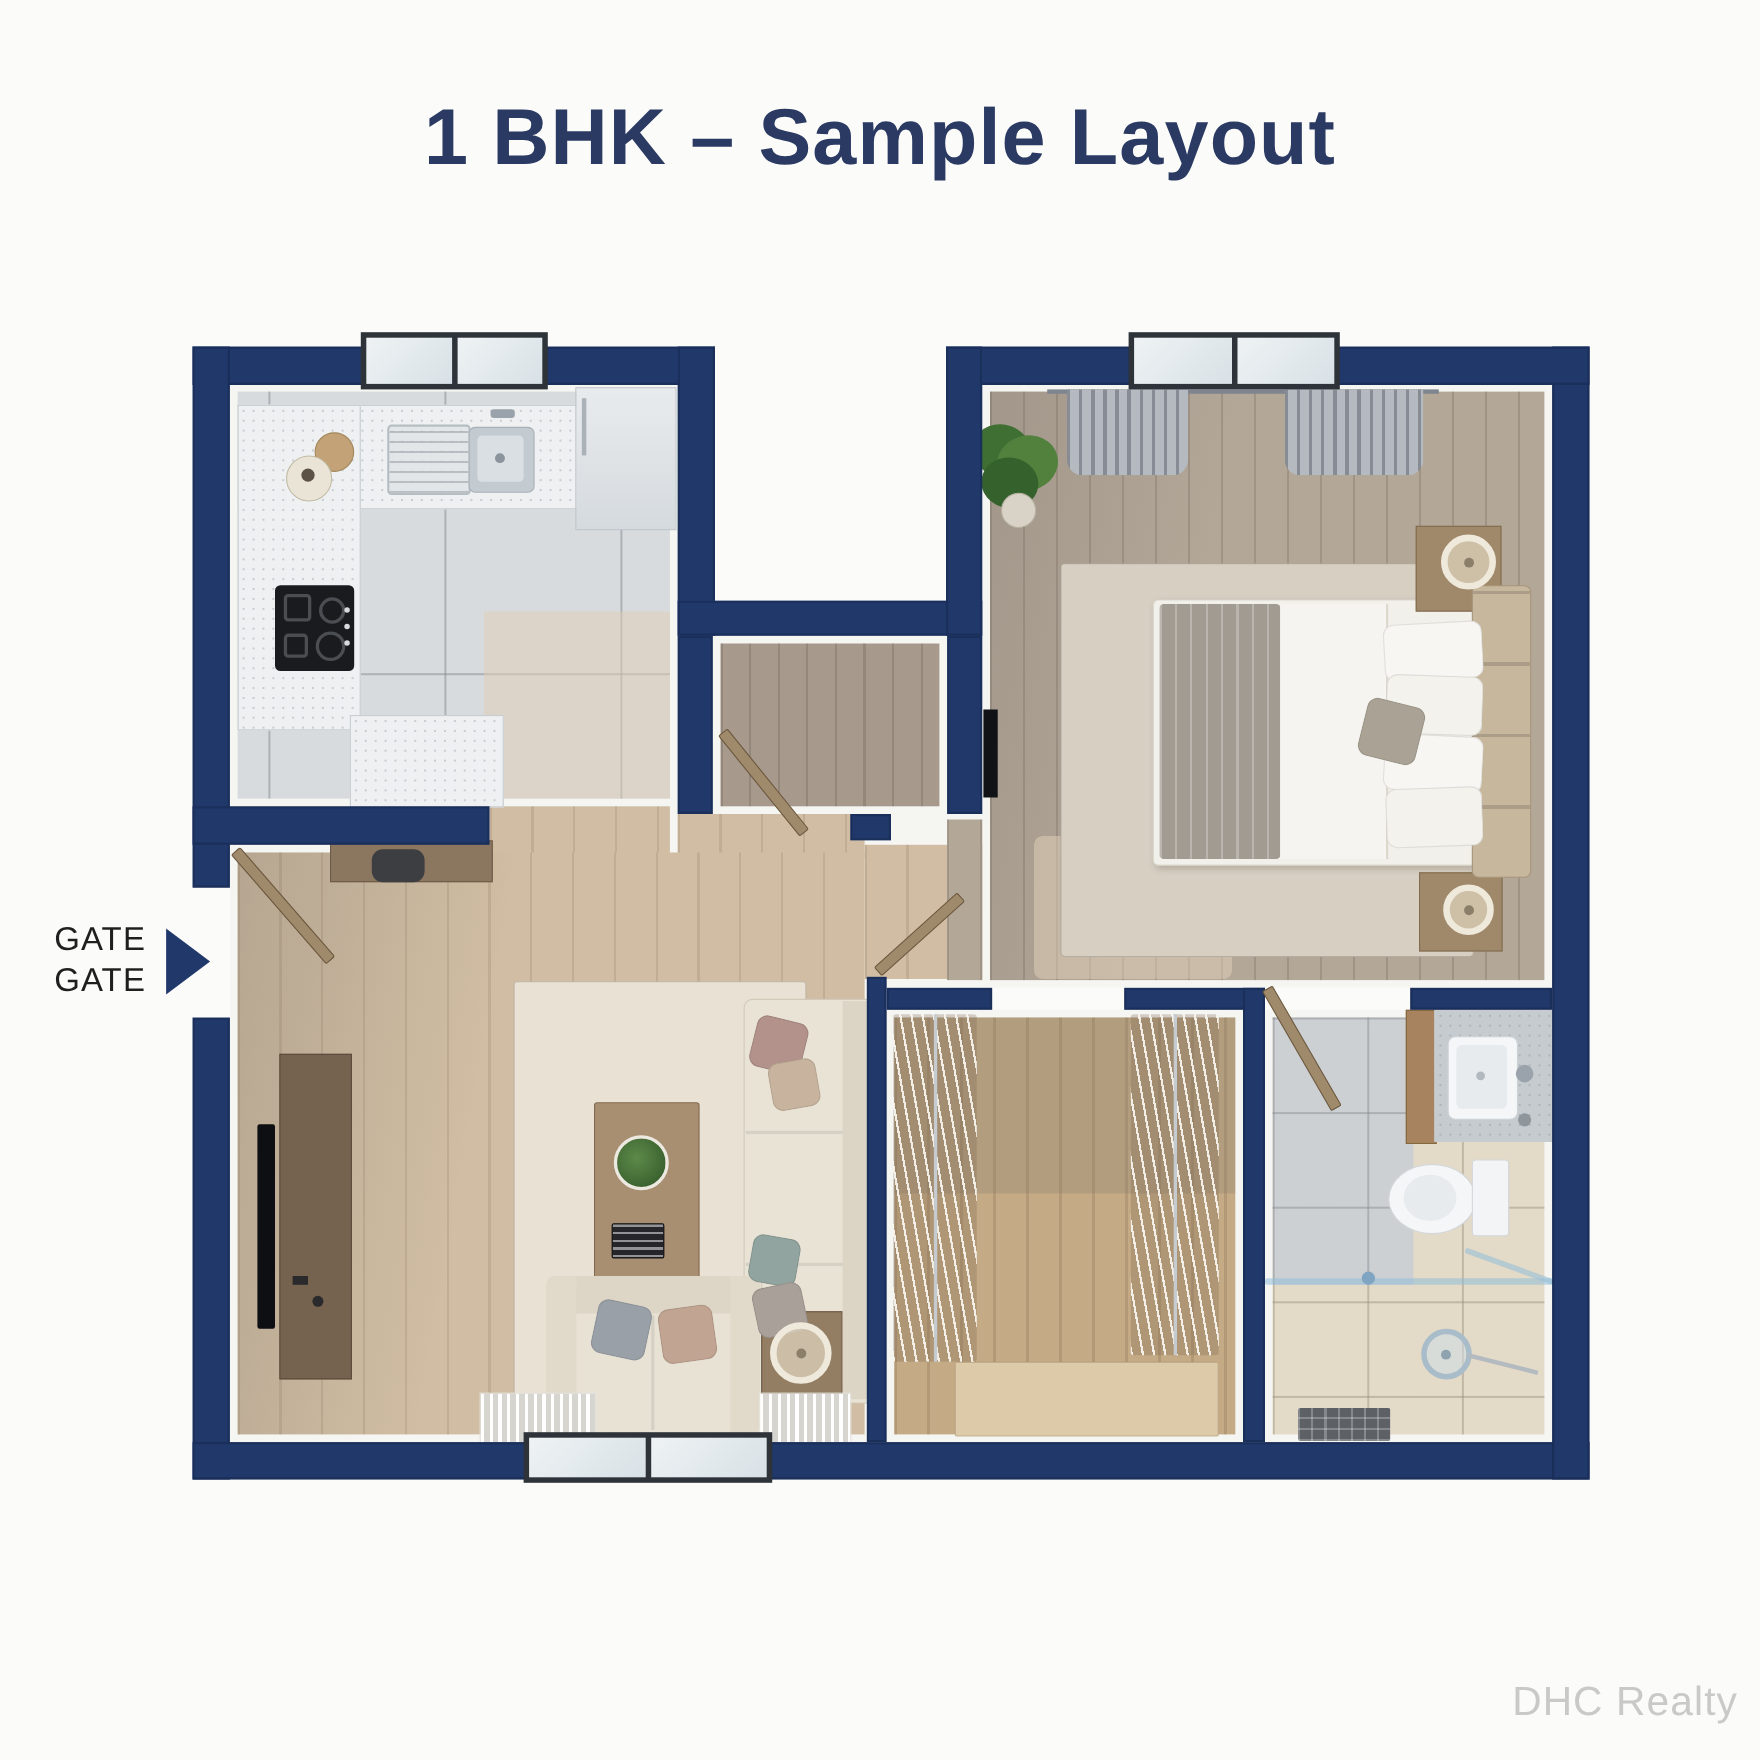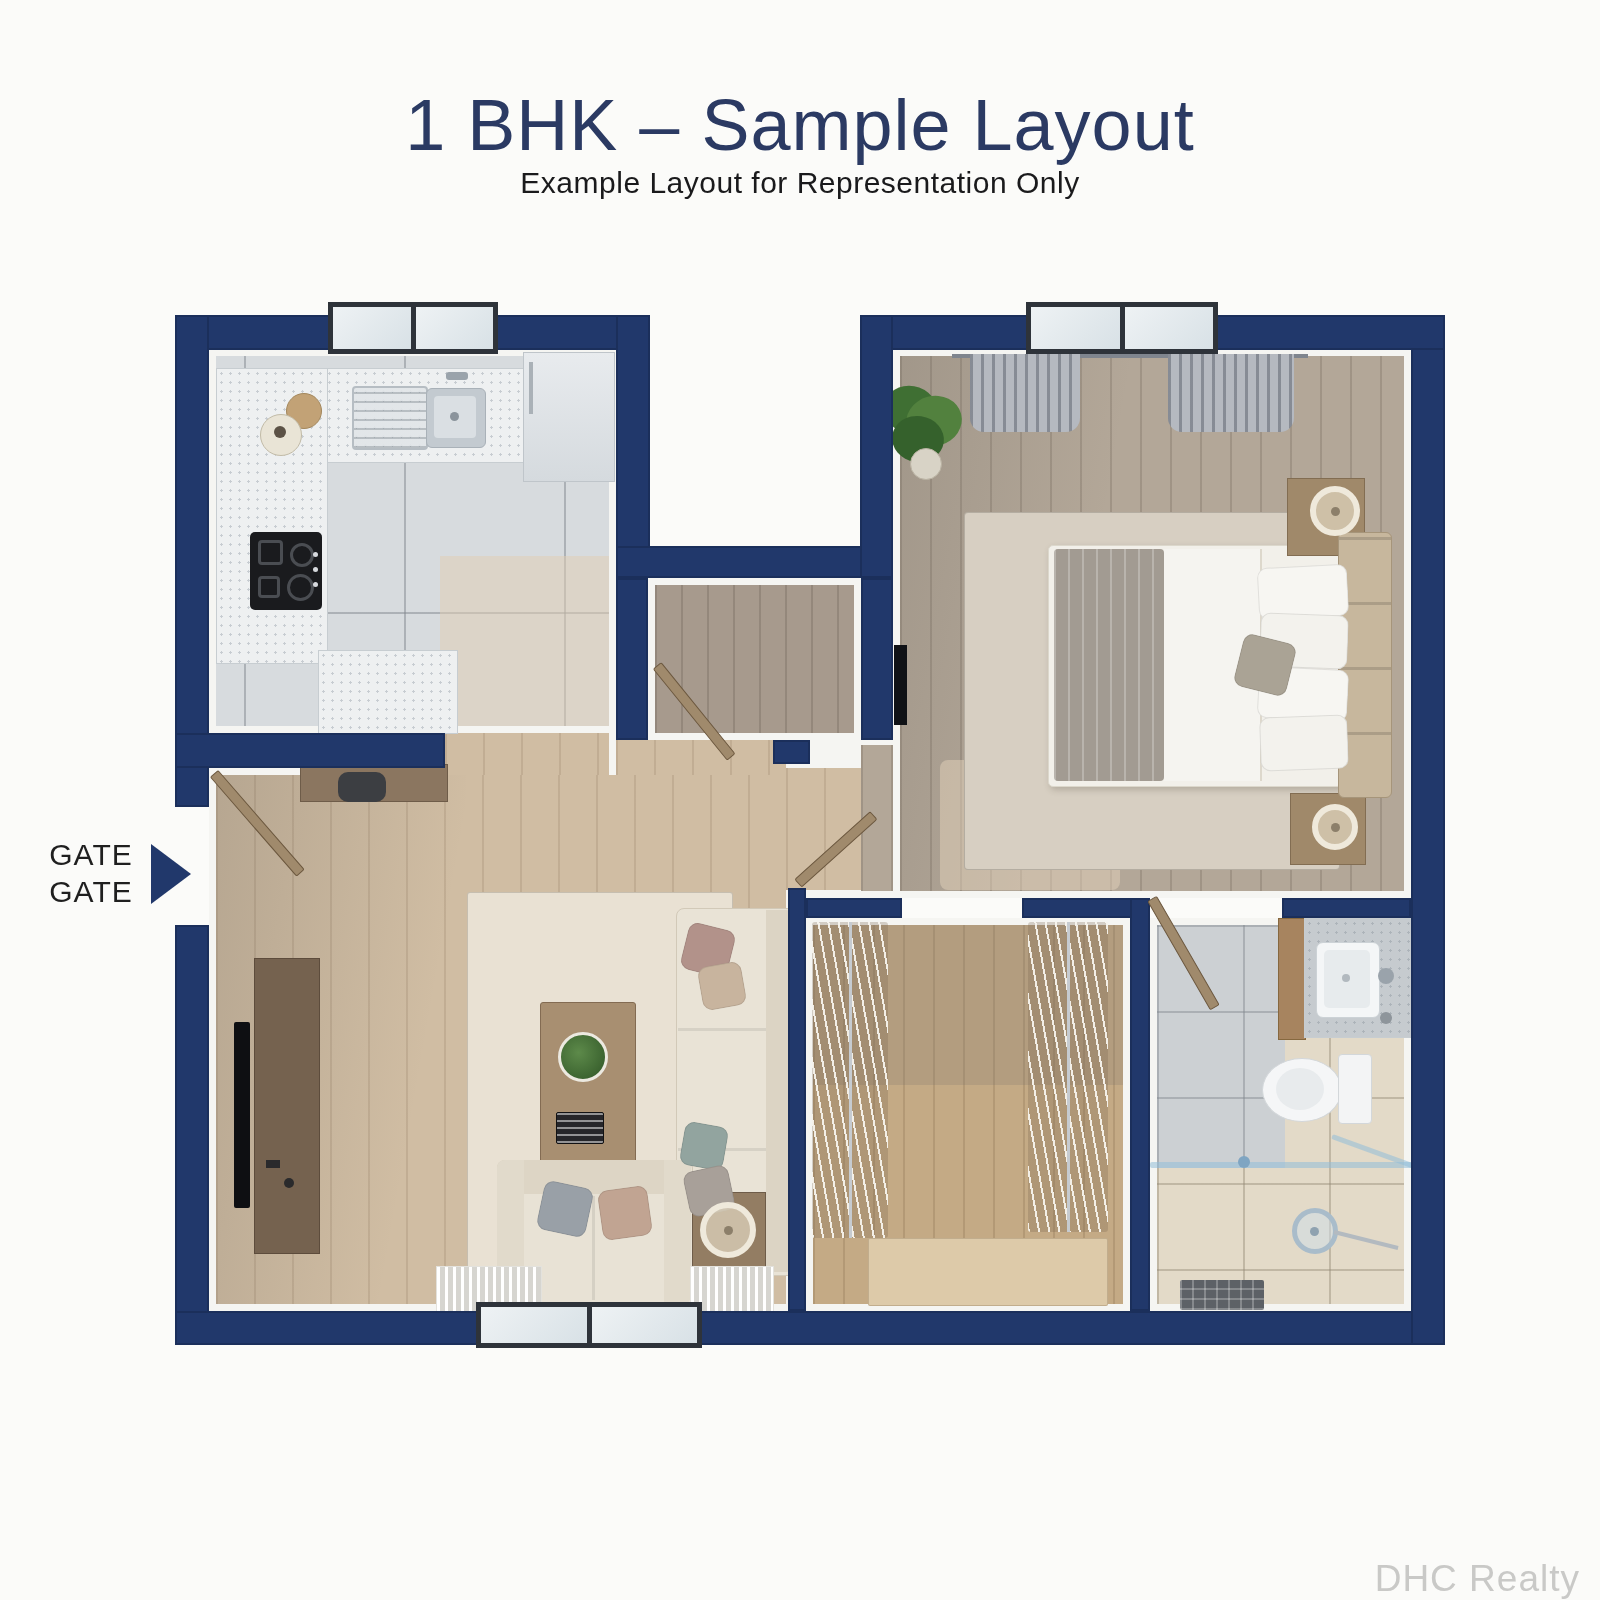--- a/index.html
+++ b/index.html
@@ -2,24 +2,24 @@
 <html style="--wall: #21386b; --page-bg: #fbfbf9; --title: #2b3a63; --subtitle: #1a1a1c; --watermark: #c9c9c7;"><head>
 <meta charset="utf-8">
 <style>
   :root{
     --wall:#21386b; --page-bg:#fbfbf9; --title:#2b3a63; --subtitle:#1a1a1c; --watermark:#c9c9c7;
   }
   html,body{margin:0;padding:0;background:#fff;}
   .stage{position:relative;width:1600px;height:1600px;background:var(--page-bg);
          font-family:"Liberation Sans",sans-serif;overflow:hidden;}
   .title{position:absolute;top:84px;left:0;width:100%;text-align:center;
-         font-size:72px;font-weight:400;color:var(--title);letter-spacing:1px;}
+         font-size:72px;font-weight:700;color:var(--title);letter-spacing:1px;}
   .subtitle{position:absolute;top:166px;left:0;width:100%;text-align:center;
          font-size:30px;font-weight:500;color:var(--subtitle);letter-spacing:.5px;}
-  .watermark{position:absolute;right:20px;bottom:0;font-size:37px;font-weight:500;
+  .watermark{position:absolute;right:20px;bottom:32px;font-size:37px;font-weight:500;
          color:var(--watermark);letter-spacing:1px;}
   .entry-label{position:absolute;left:34px;top:836px;width:114px;text-align:center;
          font-size:30px;line-height:37px;font-weight:500;color:#1f1f1f;letter-spacing:1px;}
   .entry-arrow{position:absolute;left:151px;top:844px;width:0;height:0;
          border-top:30px solid transparent;border-bottom:30px solid transparent;
          border-left:40px solid var(--wall);}
   
   .backing{position:absolute;background:#f5f5f2;z-index:1;}
   .floor{position:absolute;z-index:2;}
   .overlay{position:absolute;z-index:3;pointer-events:none;}
@@ -64,21 +64,20 @@
   .lampring::after{content:"";position:absolute;left:50%;top:50%;width:9px;height:9px;margin:-4.5px;
       border-radius:50%;background:#8c7f6a;}
   .glass{position:absolute;z-index:14;background:rgba(145,190,216,.55);border-radius:2px;}
 </style>
 </head>
 <body>
 
 <div class="stage">
 
   <div class="title">1 BHK – Sample Layout</div>
-  <div class="subtitle">Example Layout for Representation Only</div>
 
   <div class="entry-label">
     <div>GATE</div>
     <div>GATE</div>
   </div>
   <div class="entry-arrow"></div>
 
   <div class="backing" style="left:209px;top:349px;width:407px;height:384px"></div>
   <div class="backing" style="left:648px;top:578px;width:213px;height:162px"></div>
   <div class="backing" style="left:893px;top:349px;width:518px;height:549px"></div>

